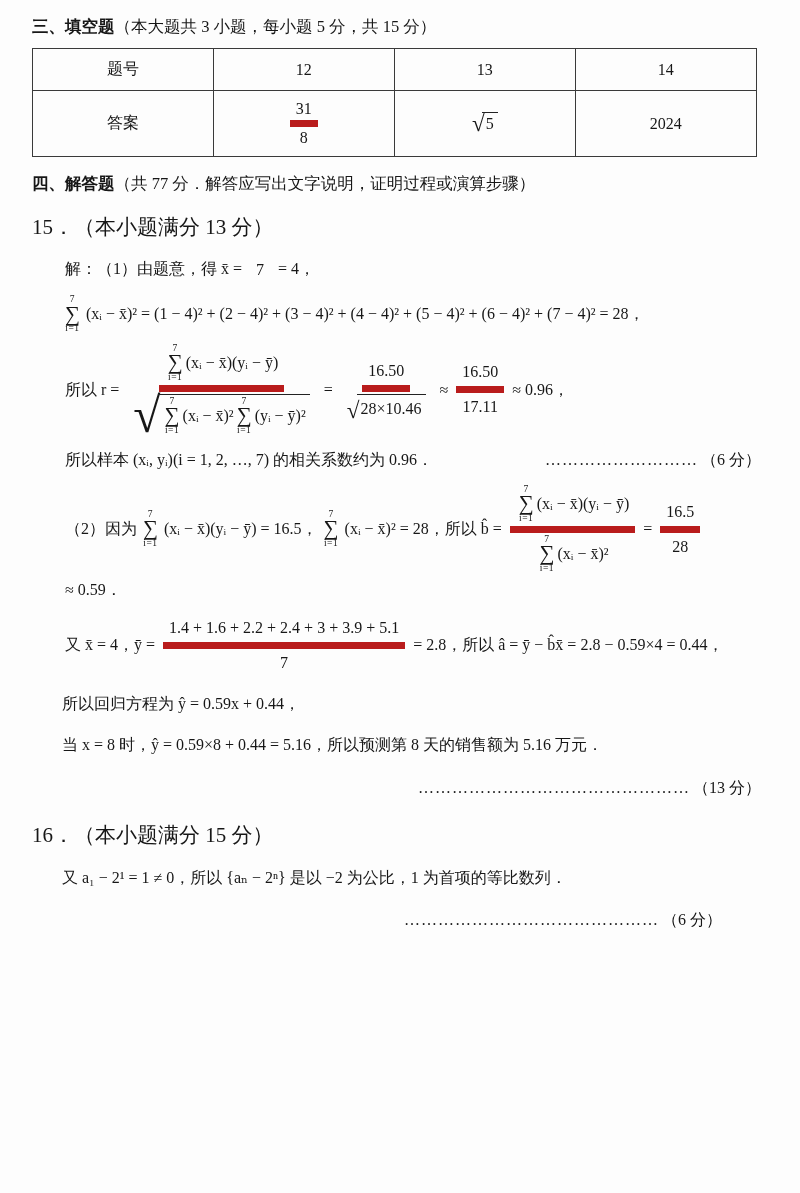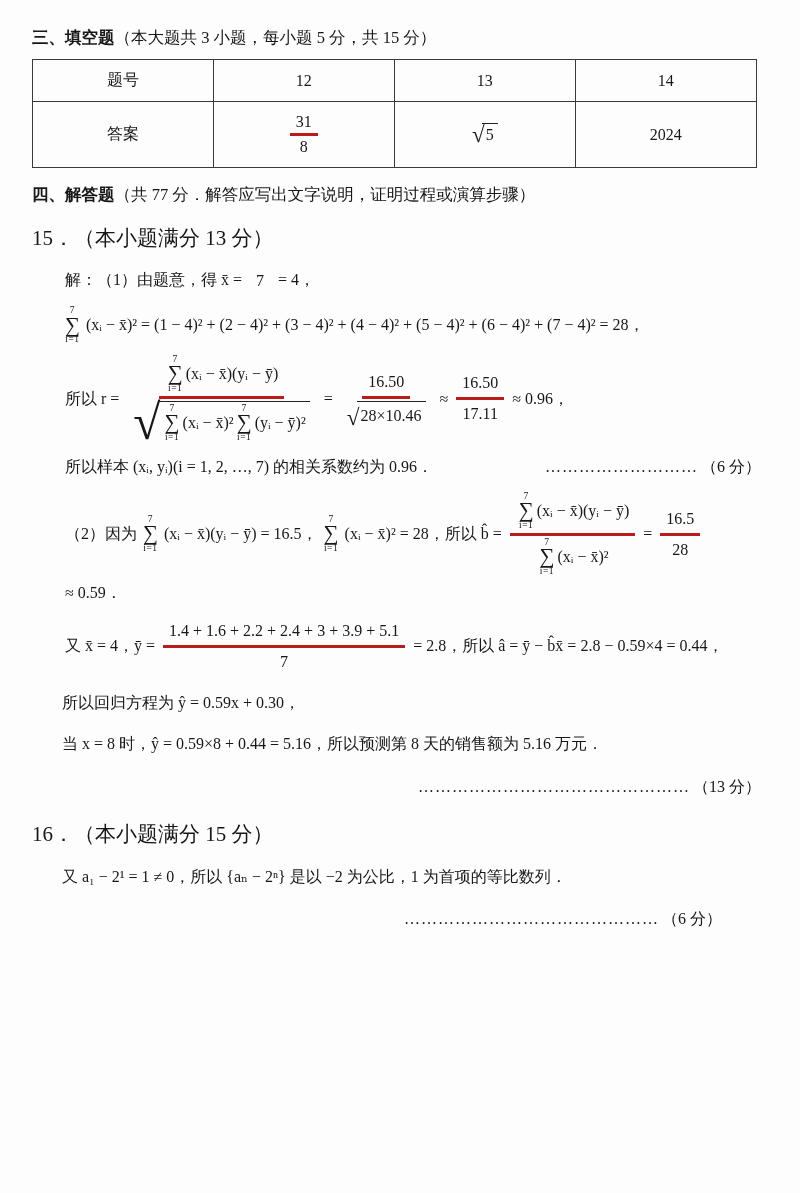--- a/index.html
+++ b/index.html
@@ -1,30 +1,30 @@
 <!DOCTYPE html>
 <html><head>
 <meta charset="utf-8">
 <style>
   *{box-sizing:border-box;margin:0;padding:0}
   html,body{width:800px;height:1193px;background:#fdfdfd;overflow:hidden}
   body{font-family:"Liberation Serif","DejaVu Serif",serif;color:#171717;font-size:16px}
-  .doc{padding:19px 36px 0 32px}
+  .doc{padding:8px 36px 0 32px}
   .sec-heading{font-size:16.5px;margin:8px 0 10px;font-weight:normal}
   .sec-heading .b{font-weight:bold}
   table.ans{border-collapse:collapse;width:99%;margin:0 0 16px;table-layout:fixed}
   table.ans td{border:1px solid #3a3a3a;text-align:center;vertical-align:middle;padding:6px 4px;font-size:16px}
   table.ans tr.r1 td{height:42px}
   table.ans tr.r2 td{height:66px}
   .ptitle{margin:18px 0 12px;font-size:21px;font-weight:normal}
   .line{display:flex;flex-wrap:wrap;align-items:center;margin:10px 0 10px 30px;line-height:1.5}
   .pline{margin:16px 0 16px 30px;line-height:1.6}
   .t{margin:4px 3px;white-space:pre-wrap}
   .frac{display:inline-flex;flex-direction:column;align-items:center;vertical-align:middle;margin:0 5px;text-align:center}
-  .frac>.num{border-bottom:3px solid #b91c1c;padding:0 6px 2px;display:inline-flex;align-items:center;justify-content:center}
+  .frac>.num{border-bottom:7px solid #b91c1c;padding:0 6px 2px;display:inline-flex;align-items:center;justify-content:center}
   .frac>.den{padding:2px 6px 0;display:inline-flex;align-items:center;justify-content:center}
   .sum{display:inline-flex;flex-direction:column;align-items:center;line-height:1;margin:0 3px}
   .sum .lim{font-size:9.5px;letter-spacing:.5px}
   .sum .sg{font-size:21px;line-height:.95}
   .sqrt{display:inline-flex;align-items:flex-end}
   .sqrt .rad{font-size:1.45em;line-height:.9;margin-right:-3px}
   .sqrt .sqb{border-top:1.3px solid #222;padding:2px 4px 0;display:inline-flex;align-items:center;white-space:nowrap}
   .sqrt.tall .rad{font-size:3.1em;line-height:.78;font-weight:300}
   .scoreline{display:flex;align-items:baseline;margin:10px 0 10px 30px}
   .scoreline .fill{margin-left:auto}
@@ -185,21 +185,21 @@
 
   <div class="line">
     <span class="t">又 x̄ = 4，ȳ =</span>
     <span class="frac">
         <span class="num">1.4 + 1.6 + 2.2 + 2.4 + 3 + 3.9 + 5.1</span>
         <span class="den">7</span>
       </span>
     <span class="t">= 2.8，所以 â = ȳ − b̂x̄ = 2.8 − 0.59×4 = 0.44，</span>
   </div>
 
-  <p class="pline">所以回归方程为 ŷ = 0.59x + 0.30，</p>
+  <p class="pline">所以回归方程为 ŷ = 0.59x + 0.44，</p>
 
   <p class="pline">当 x = 8 时，ŷ = 0.59×8 + 0.44 = 5.16，所以预测第 8 天的销售额为 5.16 万元．</p>
 
   <div class="scoreline right">
     <span class="dots">…………………………………………</span>
     <span class="t">（13 分）</span>
   </div>
 
   <p class="ptitle">16．（本小题满分 15 分）</p>
 

